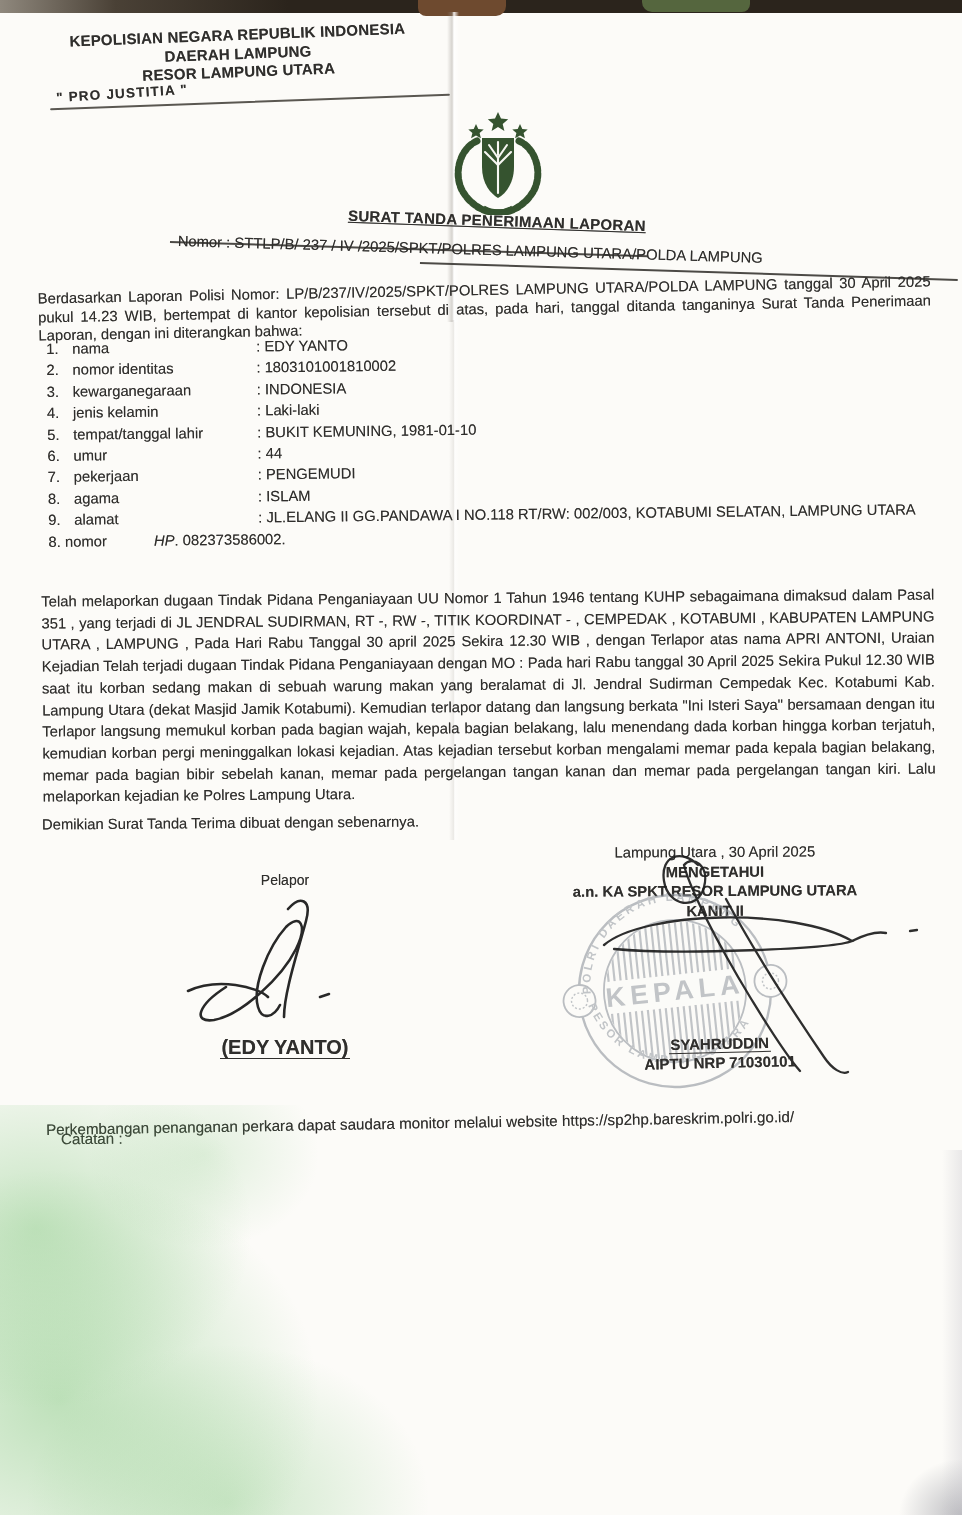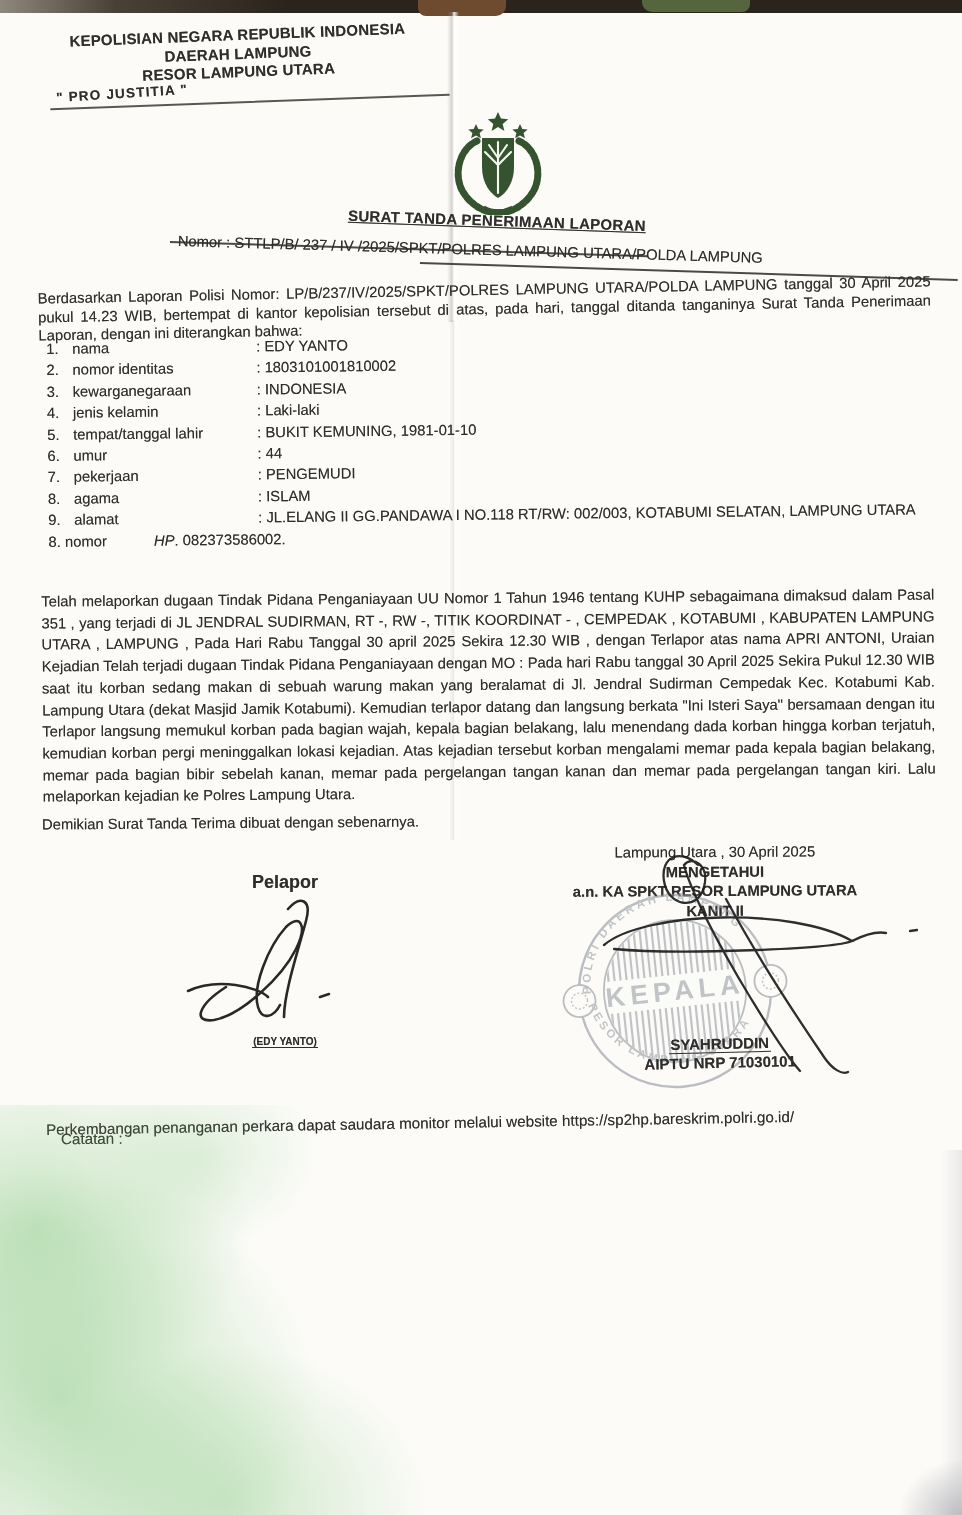--- a/index.html
+++ b/index.html
@@ -57,22 +57,22 @@
   .field10{margin-top:1px;line-height:18.6px;}
   .field10 .hp{font-style:italic;margin-left:43px;}
   
   .body-par{left:42px;top:588px;width:893px;transform:rotate(-.45deg);font-size:14.8px;line-height:21.7px;text-align:justify;}
   .closing{left:42px;top:815px;transform:rotate(-.45deg);font-size:14.8px;}
   
   .sig-right-head{left:500px;top:843px;width:430px;text-align:center;transform:rotate(-.3deg);font-size:14.8px;line-height:19.5px;}
   .sig-right-head .b{font-weight:bold;}
   .sig-right-name{left:540px;top:1034px;width:360px;text-align:center;transform:rotate(-1.3deg);font-weight:bold;font-size:15px;line-height:19px;}
   .sig-right-name .nm{border-bottom:1.6px solid #2f2e2c;padding:0 2px;}
-  .sig-left-role{left:205px;top:872px;width:160px;text-align:center;font-size:18px;font-weight:bold;}
-  .sig-left-name{left:200px;top:1036px;width:170px;text-align:center;font-weight:bold;font-size:10px;}
+  .sig-left-role{left:205px;top:872px;width:160px;text-align:center;font-size:14px;}
+  .sig-left-name{left:200px;top:1036px;width:170px;text-align:center;font-weight:bold;font-size:20px;}
   .sig-left-name .nm{border-bottom:1.7px solid #2f2e2c;padding:0 1px;}
   .stamp{left:552px;top:891px;width:258px;height:202px;opacity:.6;}
   .sig-svg-right{left:598px;top:845px;width:336px;height:248px;}
   .sig-svg-left{left:170px;top:893px;width:202px;height:148px;}
   
   .note-label{left:61px;top:1130px;font-size:15.2px;transform:rotate(-.6deg);}
   .note-text{left:46px;top:1121px;width:885px;font-size:15.2px;transform:rotate(-1deg);transform-origin:left top;}
 </style>
 </head>
 <body>

